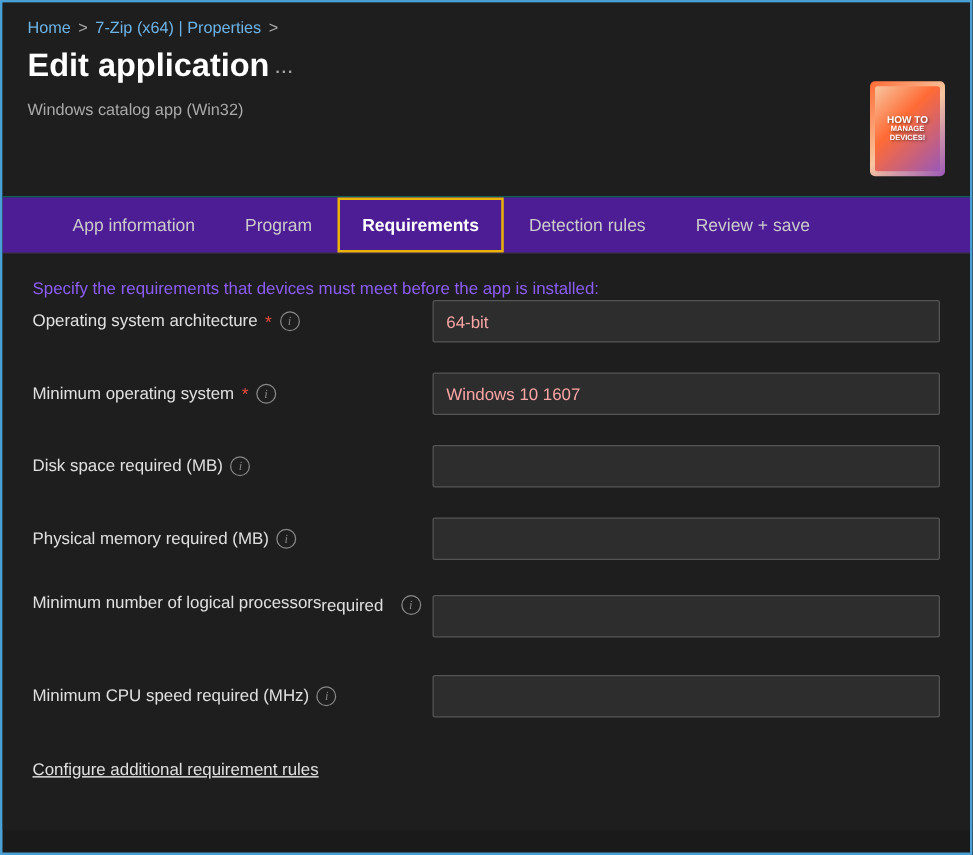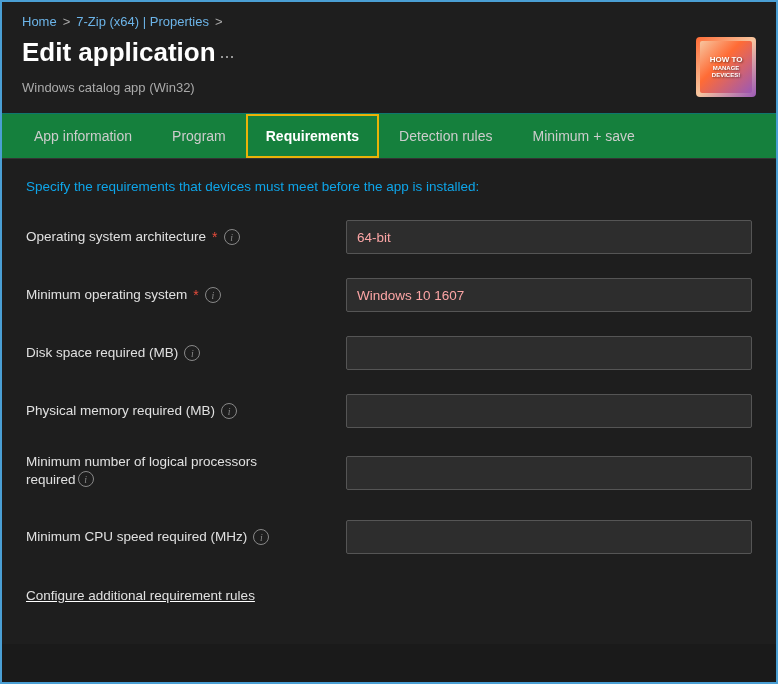--- a/index.html
+++ b/index.html
@@ -63,35 +63,36 @@
     }
 
     .page-subtitle {
       font-size: 13px;
       color: #aaa;
       margin-top: 12px;
     }
 
     .app-logo {
       width: 60px;
-      height: 60px;
+      height: 76px;
       background: linear-gradient(135deg, #ff6b35, #f7c59f, #9b59b6);
       border-radius: 4px;
       display: flex;
       flex-direction: column;
       align-items: center;
       justify-content: center;
       font-size: 7px;
       font-weight: 900;
       color: #fff;
       text-align: center;
       line-height: 1.2;
       padding: 4px;
       position: relative;
       overflow: hidden;
+      margin-top: 28px;
     }
 
     .app-logo-inner {
       background: linear-gradient(135deg, #f7c59f 0%, #ff6b35 40%, #9b59b6 100%);
       width: 100%;
       height: 100%;
       display: flex;
       flex-direction: column;
       align-items: center;
       justify-content: center;
@@ -115,22 +116,22 @@
     .app-logo-text-devices {
       font-size: 6px;
       font-weight: 900;
       color: #fff;
       text-shadow: 1px 1px 2px rgba(0,0,0,0.5);
     }
 
     .tabs {
       display: flex;
       align-items: center;
-      padding: 0 12px;
-      background: #15803d;
+      padding: 0 36px;
+      background: #4c1d95;
       border-bottom: 1px solid #333;
       gap: 0;
     }
 
     .tab {
       padding: 14px 20px;
       font-size: 14px;
       color: #ccc;
       cursor: pointer;
       white-space: nowrap;
@@ -146,22 +147,21 @@
     }
 
     .content {
       padding: 20px 24px;
       background: #1e1e1e;
       min-height: 450px;
     }
 
     .description {
       font-size: 13.5px;
-      color: #0ea5e9;
-      margin-bottom: 24px;
+      color: #8b5cf6;
     }
 
     .form-row {
       display: flex;
       align-items: center;
       margin-bottom: 20px;
       min-height: 38px;
     }
 
     .form-label {
@@ -205,35 +205,35 @@
       height: 34px;
       outline: none;
     }
 
     .form-label-multiline {
       width: 320px;
       font-size: 13.5px;
       color: #e0e0e0;
       flex-shrink: 0;
       display: flex;
-      flex-direction: column;
+      flex-direction: row;
       align-items: flex-start;
     }
 
     .form-label-multiline .label-main {
       display: flex;
       align-items: center;
       gap: 6px;
       flex-wrap: wrap;
     }
 
     .form-label-multiline .label-sub {
       display: flex;
       align-items: center;
-      gap: 2px;
+      gap: 14px;
       margin-top: 2px;
     }
 
     .form-row-tall {
       display: flex;
       align-items: flex-start;
       margin-bottom: 20px;
       min-height: 48px;
       padding-top: 4px;
     }
@@ -277,21 +277,21 @@
       </div>
     </div>
   </div>
 </div>
 
 <div class="tabs">
   <button class="tab">App information</button>
   <button class="tab">Program</button>
   <button class="tab active">Requirements</button>
   <button class="tab">Detection rules</button>
-  <button class="tab">Minimum + save</button>
+  <button class="tab">Review + save</button>
 </div>
 
 <div class="content">
   <div class="description">Specify the requirements that devices must meet before the app is installed:</div>
 
   <div class="form-row">
     <div class="form-label">
       <span>Operating system architecture</span>
       <span class="required">*</span>
       <span class="info-icon">i</span>

